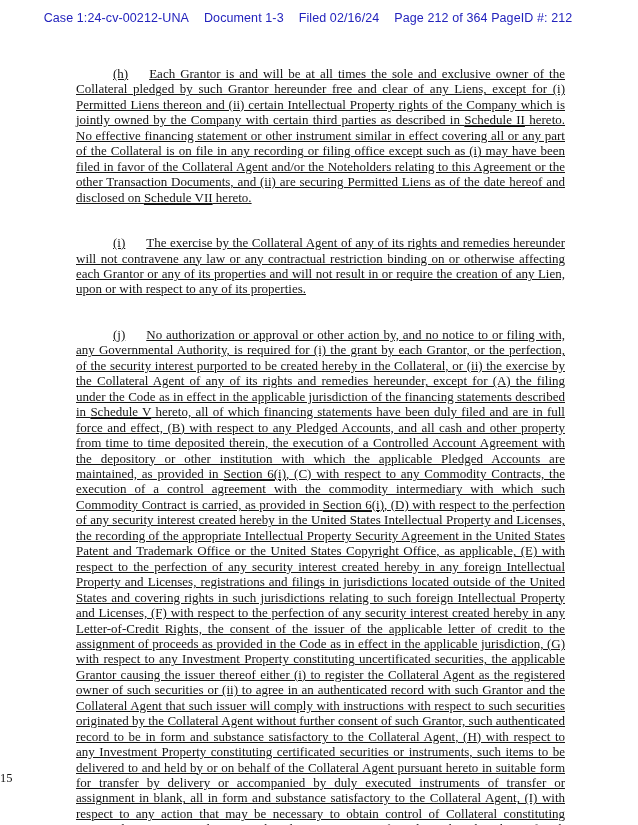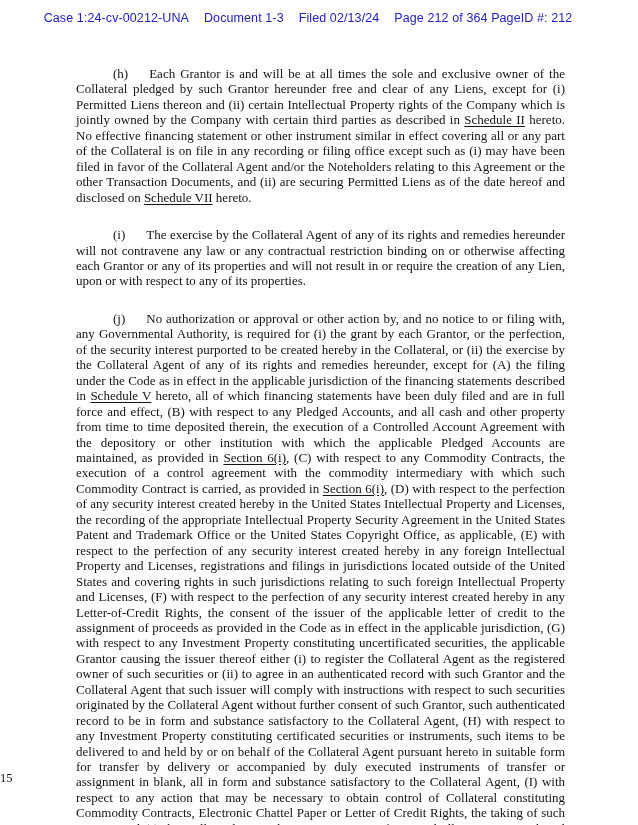--- a/index.html
+++ b/index.html
@@ -28,41 +28,41 @@
   }
   .doc-body {
     position: absolute;
     top: 66px;
     left: 76px;
     width: 489px;
     font-size: 13px;
     line-height: 15.45px;
     text-align: justify;
   }
-  .para { margin: 0; text-indent: 37px; }
-  .para + .para { margin-top: 22px; }
+  .para { margin: 0; text-indent: 37px; text-decoration: underline; }
+  .para + .para { margin-top: 30px; }
   .plabel { padding-right: 21px; }
   .u { text-decoration: underline; text-underline-offset: 2px; }
   .pagenum {
     position: absolute;
     bottom: 39px;
     left: 0;
     right: 0;
     font-size: 12.5px;
   }
 </style>
 </head>
 <body>
 
 <div class="page">
 
   <div class="stamp" style="color: rgb(35, 35, 189);">
     <span>Case 1:24-cv-00212-UNA</span>
     <span>Document 1-3</span>
-    <span>Filed 02/13/24</span>
+    <span>Filed 02/16/24</span>
     <span>Page 212 of 364 PageID #: 212</span>
   </div>
 
   <div class="doc-body">
     <p class="para"><span class="plabel">(h)</span><span class="ptext"><span>Each Grantor is and will be at all times the sole and exclusive owner of the Collateral pledged by such Grantor hereunder free and clear of any Liens, except for (i) Permitted Liens thereon and (ii) certain Intellectual Property rights of the Company which is jointly owned by the Company with certain third parties as described in </span><span class="u">Schedule II</span><span> hereto. No effective financing statement or other instrument similar in effect covering all or any part of the Collateral is on file in any recording or filing office except such as (i) may have been filed in favor of the Collateral Agent and/or the Noteholders relating to this Agreement or the other Transaction Documents, and (ii) are securing Permitted Liens as of the date hereof and disclosed on </span><span class="u">Schedule VII</span><span> hereto.</span></span></p>
     <p class="para"><span class="plabel">(i)</span><span class="ptext"><span>The exercise by the Collateral Agent of any of its rights and remedies hereunder will not contravene any law or any contractual restriction binding on or otherwise affecting each Grantor or any of its properties and will not result in or require the creation of any Lien, upon or with respect to any of its properties.</span></span></p>
     <p class="para"><span class="plabel">(j)</span><span class="ptext"><span>No authorization or approval or other action by, and no notice to or filing with, any Governmental Authority, is required for (i) the grant by each Grantor, or the perfection, of the security interest purported to be created hereby in the Collateral, or (ii) the exercise by the Collateral Agent of any of its rights and remedies hereunder, except for (A) the filing under the Code as in effect in the applicable jurisdiction of the financing statements described in </span><span class="u">Schedule V</span><span> hereto, all of which financing statements have been duly filed and are in full force and effect, (B) with respect to any Pledged Accounts, and all cash and other property from time to time deposited therein, the execution of a Controlled Account Agreement with the depository or other institution with which the applicable Pledged Accounts are maintained, as provided in </span><span class="u">Section 6(i)</span><span>, (C) with respect to any Commodity Contracts, the execution of a control agreement with the commodity intermediary with which such Commodity Contract is carried, as provided in </span><span class="u">Section 6(i)</span><span>, (D) with respect to the perfection of any security interest created hereby in the United States Intellectual Property and Licenses, the recording of the appropriate Intellectual Property Security Agreement in the United States Patent and Trademark Office or the United States Copyright Office, as applicable, (E) with respect to the perfection of any security interest created hereby in any foreign Intellectual Property and Licenses, registrations and filings in jurisdictions located outside of the United States and covering rights in such jurisdictions relating to such foreign Intellectual Property and Licenses, (F) with respect to the perfection of any security interest created hereby in any Letter-of-Credit Rights, the consent of the issuer of the applicable letter of credit to the assignment of proceeds as provided in the Code as in effect in the applicable jurisdiction, (G) with respect to any Investment Property constituting uncertificated securities, the applicable Grantor causing the issuer thereof either (i) to register the Collateral Agent as the registered owner of such securities or (ii) to agree in an authenticated record with such Grantor and the Collateral Agent that such issuer will comply with instructions with respect to such securities originated by the Collateral Agent without further consent of such Grantor, such authenticated record to be in form and substance satisfactory to the Collateral Agent, (H) with respect to any Investment Property constituting certificated securities or instruments, such items to be delivered to and held by or on behalf of the Collateral Agent pursuant hereto in suitable form for transfer by delivery or accompanied by duly executed instruments of transfer or assignment in blank, all in form and substance satisfactory to the Collateral Agent, (I) with respect to any action that may be necessary to obtain control of Collateral constituting Commodity Contracts, Electronic Chattel Paper or Letter of Credit Rights, the taking of such actions, and (J) the Collateral Agent having possession of any and all Documents, Chattel Paper, Instruments and cash constituting Collateral (subclauses</span></span></p>
   </div>
 
   <div class="pagenum">15</div>

